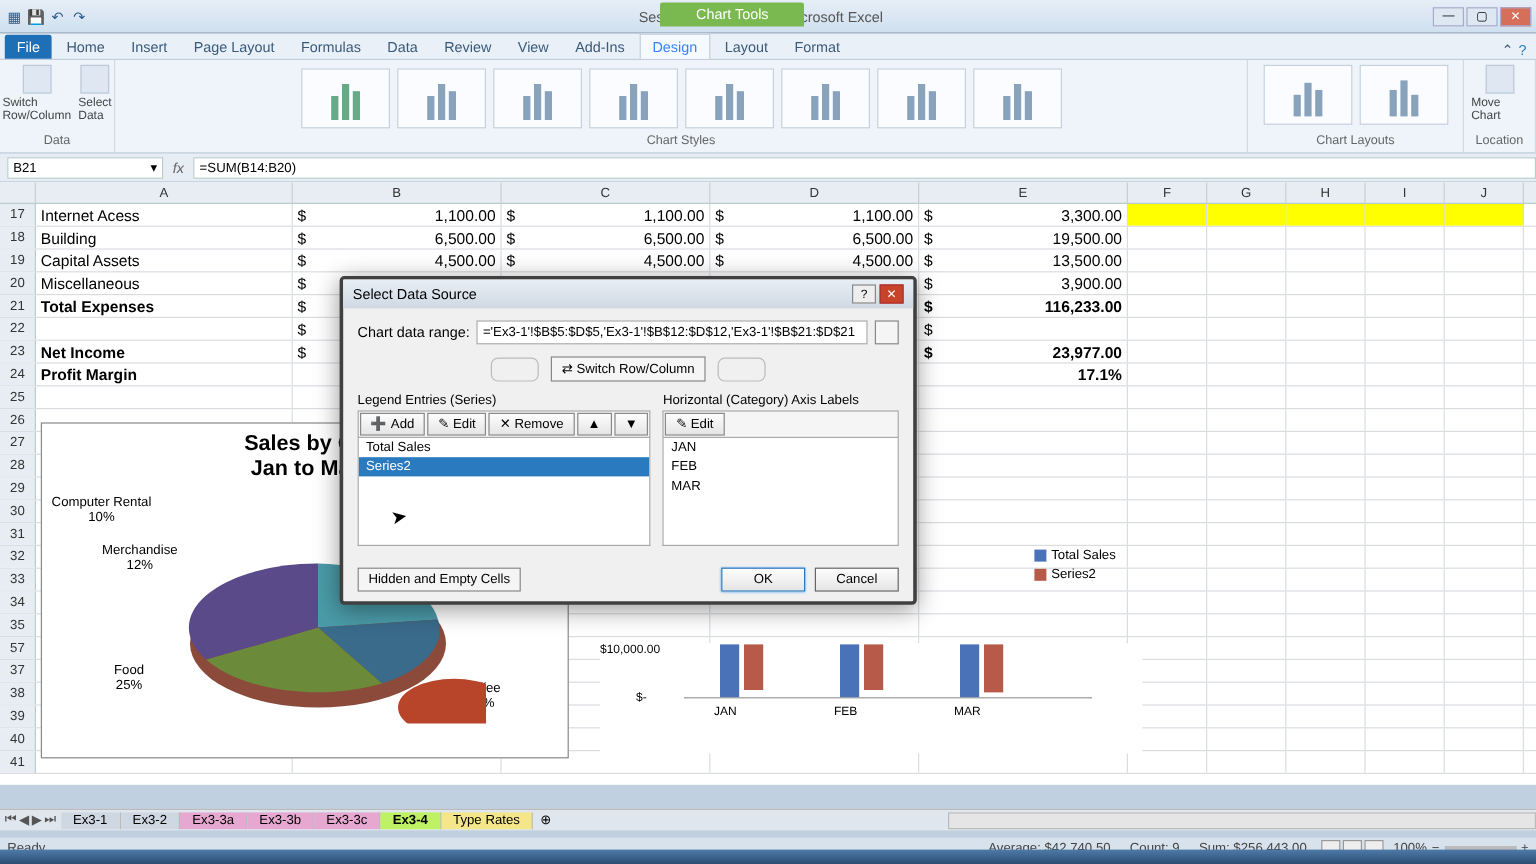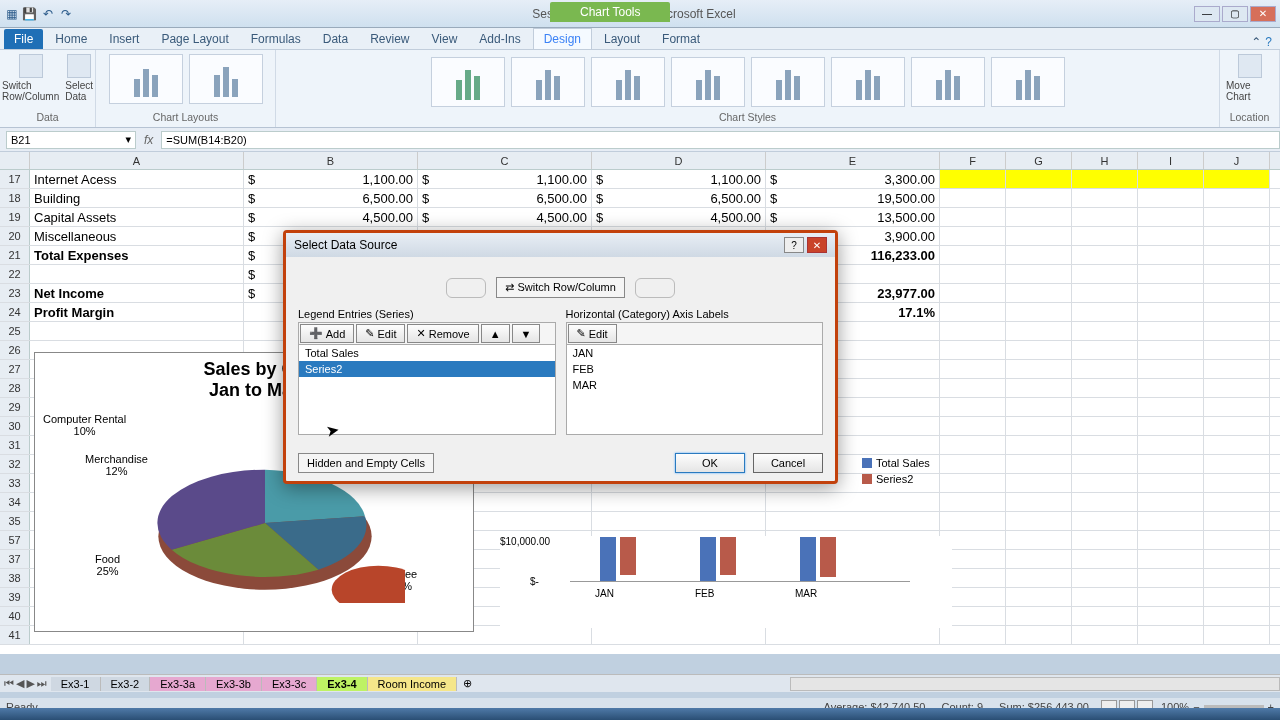--- a/index.html
+++ b/index.html
@@ -57,21 +57,21 @@
 .cF { width: 66px; } .cG { width: 66px; } .cH { width: 66px; } .cI { width: 66px; } .cJ { width: 66px; }
 
 
 .pie-area { position: absolute; left: 34px; top: 200px; width: 440px; height: 280px; background: #fff; border: 1px solid #888; }
 .bar-area { position: absolute; left: 500px; top: 384px; width: 452px; height: 92px; background: #fff; }
 .legend-box { position: absolute; left: 862px; top: 305px; font-size: 11px; }
 .legend-box div { display: flex; align-items: center; gap: 4px; margin-bottom: 4px; }
 .legend-box i { width: 10px; height: 10px; display: inline-block; }
 
 
-.dialog { position: absolute; left: 283px; top: 230px; width: 555px; background: #f0f0f0; border: 3px solid #c2410c; border-radius: 4px; box-shadow: 0 4px 20px rgba(0,0,0,0.4); }
+.dialog { position: absolute; left: 283px; top: 230px; width: 481px; background: #f0f0f0; border: 3px solid #404040; border-radius: 4px; box-shadow: 0 4px 20px rgba(0,0,0,0.4); }
 .dialog .dtitle { background: linear-gradient(#e8eef5,#cfd9e4); padding: 4px 8px; font-size: 12px; display: flex; align-items: center; }
 .dialog .dtitle .dbtns { margin-left: auto; display: flex; gap: 3px; }
 .dialog .dtitle .dbtns span { width: 20px; height: 16px; border: 1px solid #888; background: #eee; display: inline-flex; align-items: center; justify-content: center; font-size: 10px; }
 .dialog .dtitle .dbtns .dclose { background: #c9432a; color: #fff; border-color: #a33; }
 .dialog .dbody { padding: 10px 12px; }
 .dialog .range-row { display: flex; align-items: center; gap: 6px; margin-bottom: 10px; }
 .dialog .range-row input { flex: 1; border: 1px solid #aaa; padding: 2px 4px; font-size: 11px; height: 20px; }
 .dialog .range-row .picker { width: 20px; height: 20px; border: 1px solid #888; background: #f5f5f5; }
 .dialog .switch-row { display: flex; align-items: center; justify-content: center; gap: 10px; margin: 10px 0; }
 .dialog .switch-row .arrow { width: 40px; height: 20px; border: 1px solid #bbb; border-radius: 6px; }
@@ -157,79 +157,79 @@
           <div class="glyph"></div>
           <span>Switch Row/Column</span>
         </div>
       <div class="ricon">
           <div class="glyph"></div>
           <span>Select Data</span>
         </div>
     </div>
     <div class="label">Data</div>
   </div>
+  <div class="rgroup" style="flex:1">
+    <div class="chart-styles">
+      <div class="chart-style">
+          <i style="height:20px;background:#6a8"></i>
+          <i style="height:30px;background:#6a8"></i>
+          <i style="height:24px;background:#6a8"></i>
+        </div>
+      <div class="chart-style">
+          <i style="height:20px"></i>
+          <i style="height:30px"></i>
+          <i style="height:24px"></i>
+        </div>
+      <div class="chart-style">
+          <i style="height:20px"></i>
+          <i style="height:30px"></i>
+          <i style="height:24px"></i>
+        </div>
+      <div class="chart-style">
+          <i style="height:20px"></i>
+          <i style="height:30px"></i>
+          <i style="height:24px"></i>
+        </div>
+      <div class="chart-style">
+          <i style="height:20px"></i>
+          <i style="height:30px"></i>
+          <i style="height:24px"></i>
+        </div>
+      <div class="chart-style">
+          <i style="height:20px"></i>
+          <i style="height:30px"></i>
+          <i style="height:24px"></i>
+        </div>
+      <div class="chart-style">
+          <i style="height:20px"></i>
+          <i style="height:30px"></i>
+          <i style="height:24px"></i>
+        </div>
+      <div class="chart-style">
+          <i style="height:20px"></i>
+          <i style="height:30px"></i>
+          <i style="height:24px"></i>
+        </div>
+    </div>
+    <div class="label">Chart Styles</div>
+  </div>
   <div class="rgroup" style="width:180px">
     <div class="icons">
       <div class="chart-style">
           <i style="height:18px"></i>
           <i style="height:28px"></i>
           <i style="height:22px"></i>
         </div>
       <div class="chart-style">
           <i style="height:22px"></i>
           <i style="height:30px"></i>
           <i style="height:18px"></i>
         </div>
     </div>
     <div class="label">Chart Layouts</div>
-  </div>
-  <div class="rgroup" style="flex:1">
-    <div class="chart-styles">
-      <div class="chart-style">
-          <i style="height:20px;background:#6a8"></i>
-          <i style="height:30px;background:#6a8"></i>
-          <i style="height:24px;background:#6a8"></i>
-        </div>
-      <div class="chart-style">
-          <i style="height:20px"></i>
-          <i style="height:30px"></i>
-          <i style="height:24px"></i>
-        </div>
-      <div class="chart-style">
-          <i style="height:20px"></i>
-          <i style="height:30px"></i>
-          <i style="height:24px"></i>
-        </div>
-      <div class="chart-style">
-          <i style="height:20px"></i>
-          <i style="height:30px"></i>
-          <i style="height:24px"></i>
-        </div>
-      <div class="chart-style">
-          <i style="height:20px"></i>
-          <i style="height:30px"></i>
-          <i style="height:24px"></i>
-        </div>
-      <div class="chart-style">
-          <i style="height:20px"></i>
-          <i style="height:30px"></i>
-          <i style="height:24px"></i>
-        </div>
-      <div class="chart-style">
-          <i style="height:20px"></i>
-          <i style="height:30px"></i>
-          <i style="height:24px"></i>
-        </div>
-      <div class="chart-style">
-          <i style="height:20px"></i>
-          <i style="height:30px"></i>
-          <i style="height:24px"></i>
-        </div>
-    </div>
-    <div class="label">Chart Styles</div>
   </div>
   <div class="rgroup" style="width:60px">
     <div class="icons">
       <div class="ricon">
           <div class="glyph"></div>
           <span>Move Chart</span>
         </div>
     </div>
     <div class="label">Location</div>
   </div>
@@ -723,20 +723,25 @@
 
 <div class="dialog">
   <div class="dtitle">
     <span>Select Data Source</span>
     <div class="dbtns">
       <span>?</span>
       <span class="dclose">✕</span>
     </div>
   </div>
   <div class="dbody">
+    <div class="range-row">
+      <span>Chart data range:</span>
+      <input value="='Ex3-1'!$B$5:$D$5,'Ex3-1'!$B$12:$D$12,'Ex3-1'!$B$21:$D$21" style="">
+      <div class="picker"></div>
+    </div>
     <div class="switch-row">
       <div class="arrow"></div>
       <button>⇄ <span>Switch Row/Column</span></button>
       <div class="arrow"></div>
     </div>
     <div class="panels">
       <div class="panel">
         <div class="plabel">Legend Entries (Series)</div>
         <div class="ptoolbar">
           <button>➕<span>Add</span></button>
@@ -779,21 +784,21 @@
     <span>◀</span>
     <span>▶</span>
     <span>⏭</span>
   </div>
   <div class="stab">Ex3-1</div>
   <div class="stab">Ex3-2</div>
   <div class="stab pink">Ex3-3a</div>
   <div class="stab pink">Ex3-3b</div>
   <div class="stab pink">Ex3-3c</div>
   <div class="stab active">Ex3-4</div>
-  <div class="stab" style="background:#f5e68a">Room Income</div>
+  <div class="stab" style="background:#f5e68a">Type Rates</div>
   <span style="padding:0 6px">⊕</span>
   <div class="scroll"></div>
 </div>
 
 <div class="statusbar">
   <span>Ready</span>
   <div class="stats">
     <span>Average:  $42,740.50</span>
     <span>Count: 9</span>
     <span>Sum:  $256,443.00</span>

